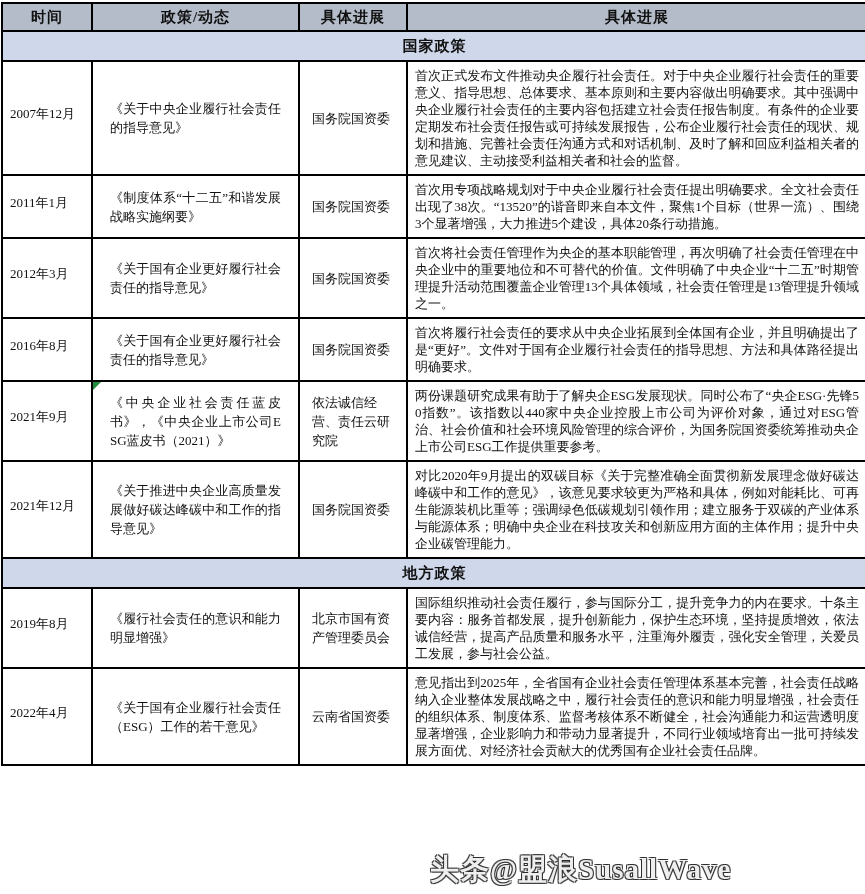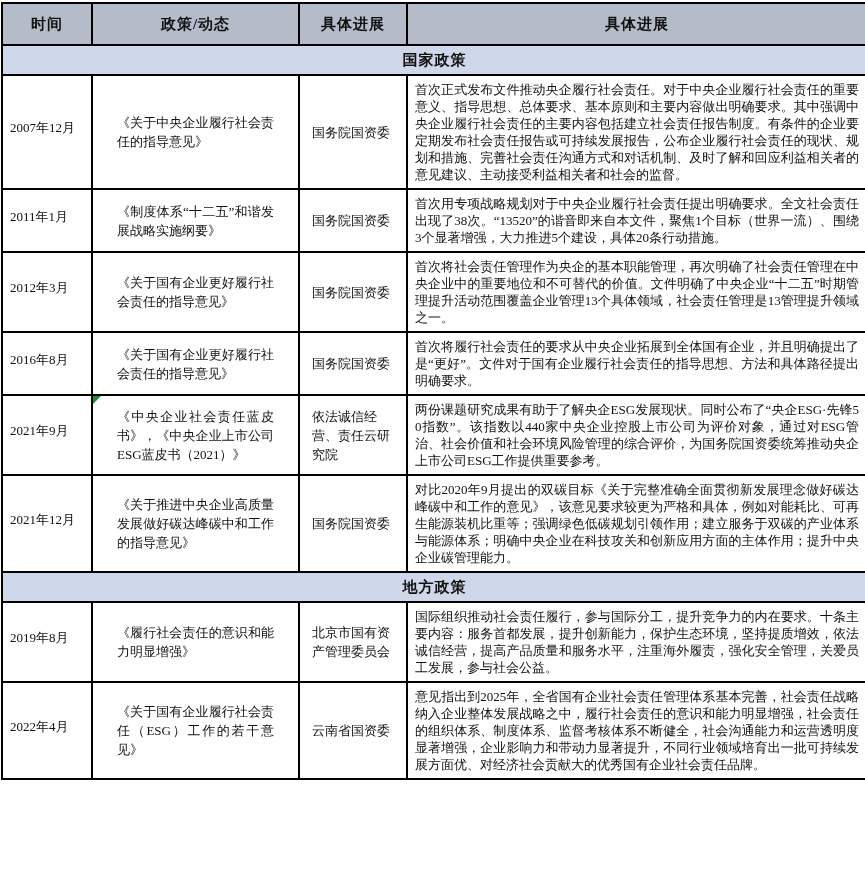--- a/index.html
+++ b/index.html
@@ -26,21 +26,21 @@
   .policy-table th, .policy-table td {
     border: 2px solid #000000;
     box-sizing: border-box;
     color: #111111;
     word-break: break-all;
   }
   .policy-table thead th {
     background: #b4bcc9;
     font-size: 15px;
     font-weight: bold;
-    height: 42px;
+    height: 28px;
     text-align: center;
     vertical-align: middle;
     letter-spacing: 1px;
   }
   tr.section-row td {
     background: #cfd7ea;
     font-size: 15px;
     font-weight: bold;
     text-align: center;
     vertical-align: middle;
@@ -51,21 +51,21 @@
     font-size: 13px;
     text-align: left;
     vertical-align: middle;
     padding: 4px 3px 12px 7px;
   }
   td.c-policy {
     position: relative;
     font-size: 13px;
     text-align: justify;
     vertical-align: middle;
-    padding: 5px 24px;
+    padding: 5px 17px;
     line-height: 19px;
   }
   td.c-agency {
     font-size: 13px;
     text-align: left;
     vertical-align: middle;
     padding: 4px 12px;
     line-height: 19px;
   }
   td.c-detail {
@@ -205,13 +205,14 @@
     <td class="c-time">2022年4月</td>
     <td class="c-policy">
       
       <span class="policy-text">《关于国有企业履行社会责任（ESG）工作的若干意见》</span>
     </td>
     <td class="c-agency">云南省国资委</td>
     <td class="c-detail">意见指出到2025年，全省国有企业社会责任管理体系基本完善，社会责任战略纳入企业整体发展战略之中，履行社会责任的意识和能力明显增强，社会责任的组织体系、制度体系、监督考核体系不断健全，社会沟通能力和运营透明度显著增强，企业影响力和带动力显著提升，不同行业领域培育出一批可持续发展方面优、对经济社会贡献大的优秀国有企业社会责任品牌。</td>
   </tr>
 </tbody>
   </table>
+  <div class="watermark">头条@盟浪SusallWave</div>
 </div>
 
 </body></html>

